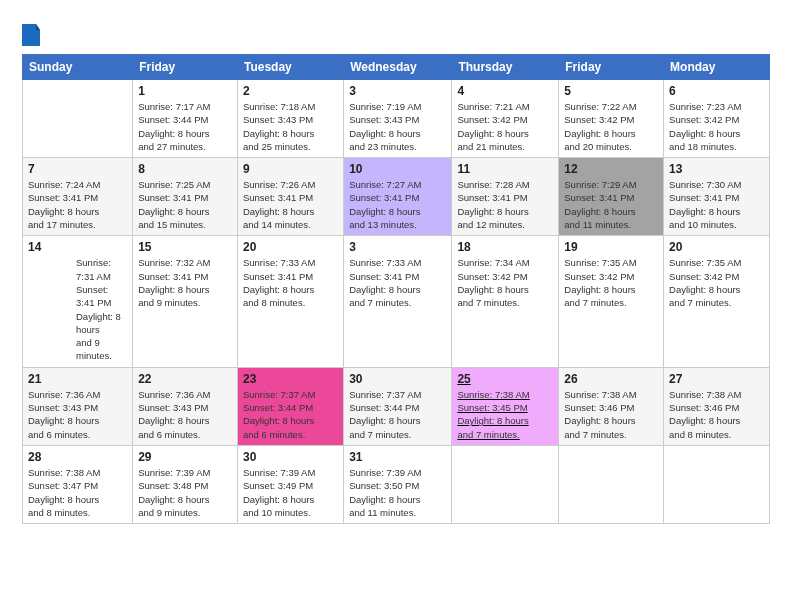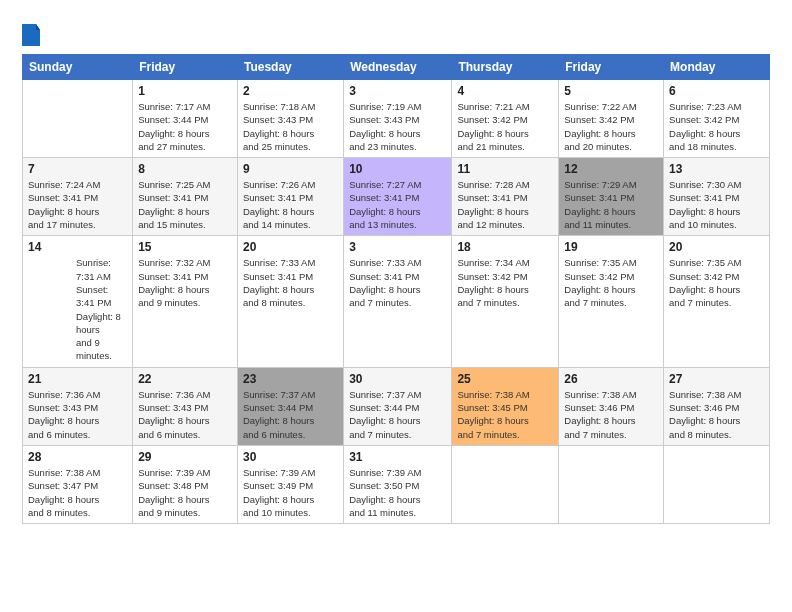--- a/index.html
+++ b/index.html
@@ -284,35 +284,35 @@
 Daylight: 8 hours
 and 6 minutes.</div>
           </td>
           <td style="background-color: rgb(245, 245, 245);">
             <div class="day-num">22</div>
             <div class="day-info" style="white-space: pre-line;">Sunrise: 7:36 AM
 Sunset: 3:43 PM
 Daylight: 8 hours
 and 6 minutes.</div>
           </td>
-          <td style="background-color: #a3a3a3;">
+          <td style="background-color: #ec4899;">
             <div class="day-num">23</div>
             <div class="day-info" style="white-space: pre-line;">Sunrise: 7:37 AM
 Sunset: 3:44 PM
 Daylight: 8 hours
 and 6 minutes.</div>
           </td>
           <td style="background-color: rgb(245, 245, 245);">
             <div class="day-num">30</div>
             <div class="day-info" style="white-space: pre-line;">Sunrise: 7:37 AM
 Sunset: 3:44 PM
 Daylight: 8 hours
 and 7 minutes.</div>
           </td>
-          <td style="background-color: #fdba74;">
+          <td style="background-color: #f0abfc; text-decoration: underline;">
             <div class="day-num">25</div>
             <div class="day-info" style="white-space: pre-line;">Sunrise: 7:38 AM
 Sunset: 3:45 PM
 Daylight: 8 hours
 and 7 minutes.</div>
           </td>
           <td style="background-color: rgb(245, 245, 245);">
             <div class="day-num">26</div>
             <div class="day-info" style="white-space: pre-line;">Sunrise: 7:38 AM
 Sunset: 3:46 PM

